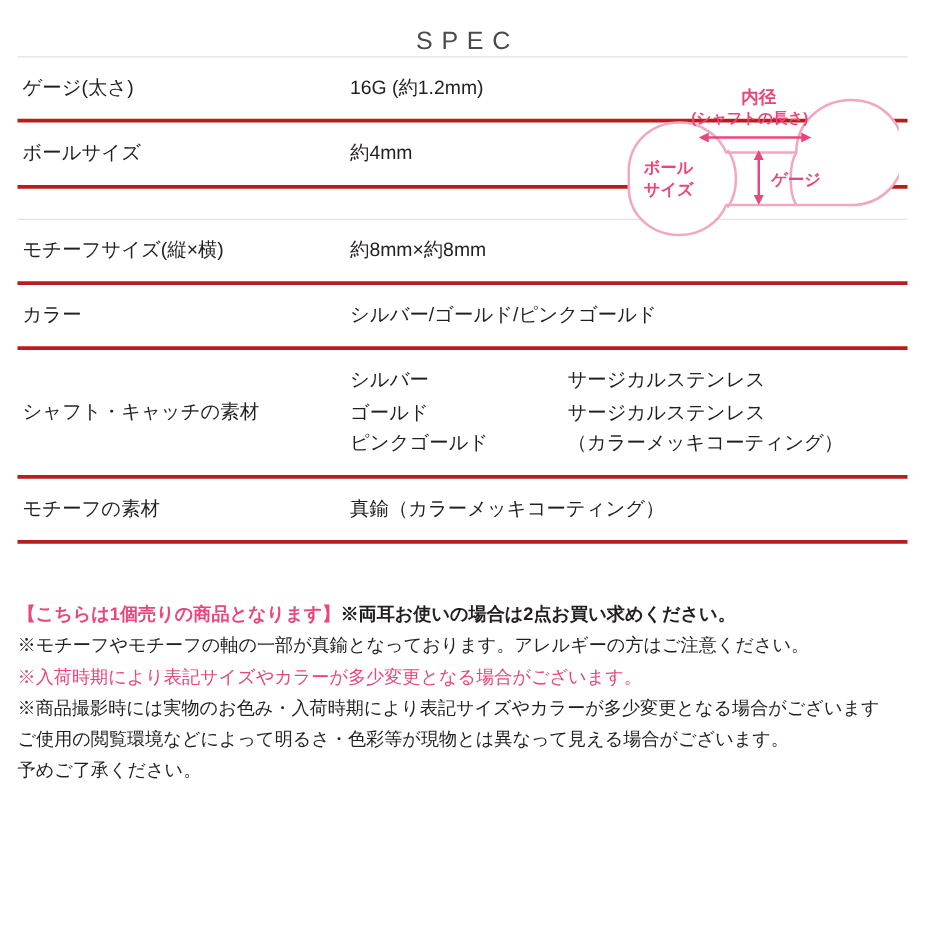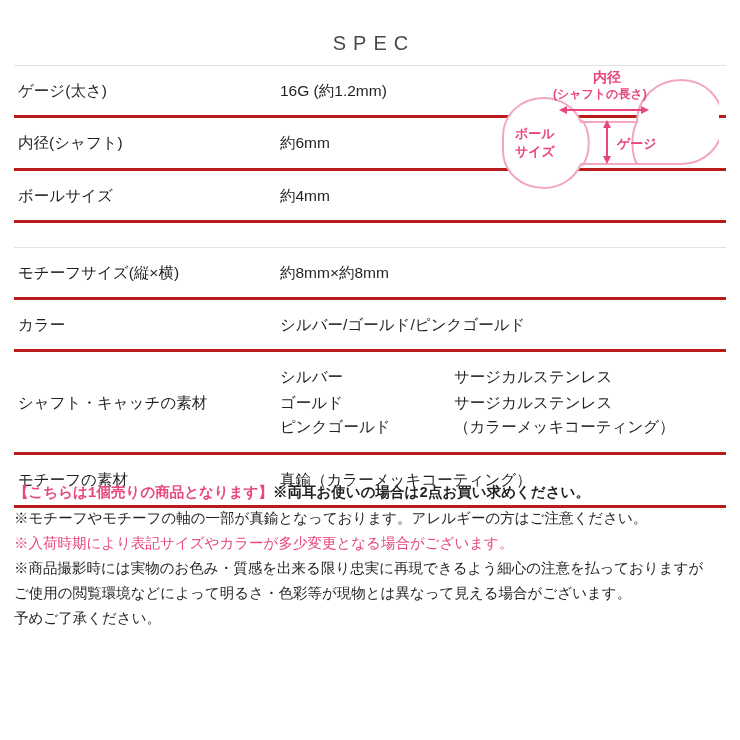--- a/index.html
+++ b/index.html
@@ -20,21 +20,21 @@
     overflow: hidden;
   }
   .spec-title {
     text-align: center;
     font-size: 20px;
     letter-spacing: 7px;
     color: #4a4a4a;
     padding-top: 22px;
     padding-left: 8px;
     font-weight: normal;
-    margin: 10px;
+    margin: 0;
   }
   
   .table-wrap {
     margin: 0 14px;
   }
   table.spec {
     border-collapse: collapse;
     width: 100%;
     table-layout: fixed;
   }
@@ -79,39 +79,35 @@
     position: absolute;
     left: 14px;
     top: 480px;
     width: 712px;
     font-size: 14.5px;
     line-height: 1.72;
   }
   .notes div { white-space: nowrap; }
   .pink { color: #e8467c; }
   .dark { color: #231f20; }
-  .bold { font-weight: bold; font-family: Liberation Mono, monospace; }
+  .bold { font-weight: bold; }
 </style>
 </head>
 <body>
 
 <div id="page">
 
   <h1 class="spec-title">SPEC</h1>
 
   <div class="table-wrap">
     <table class="spec upper-table">
       <tbody>
           <tr class="first">
         <td class="label">ゲージ(太さ)</td>
         <td class="value">16G (約1.2mm)</td>
-      </tr>
-      <tr>
-        <td class="label">内径(シャフト)</td>
-        <td class="value">約6mm</td>
       </tr>
       <tr>
         <td class="label">ボールサイズ</td>
         <td class="value">約4mm</td>
       </tr>
     </tbody>
       </table>
   </div>
 
   <div style="height:24px"></div>
@@ -188,21 +184,21 @@
     <div>
       <span class="pink bold">【こちらは1個売りの商品となります】</span><span class="dark bold">※両耳お使いの場合は2点お買い求めください。</span>
     </div>
     <div>
       <span class="dark">※モチーフやモチーフの軸の一部が真鍮となっております。アレルギーの方はご注意ください。</span>
     </div>
     <div>
       <span class="pink">※入荷時期により表記サイズやカラーが多少変更となる場合がございます。</span>
     </div>
     <div>
-      <span class="dark">※商品撮影時には実物のお色み・質感を出来る限り忠実に再現できるよう細心の注意を払っておりますが</span>
+      <span class="dark">※商品撮影時には実物のお色み・入荷時期により表記サイズやカラーが多少変更となる場合がございます</span>
     </div>
     <div>
       <span class="dark">ご使用の閲覧環境などによって明るさ・色彩等が現物とは異なって見える場合がございます。</span>
     </div>
     <div>
       <span class="dark">予めご了承ください。</span>
     </div>
   </div>
 
 </div>

